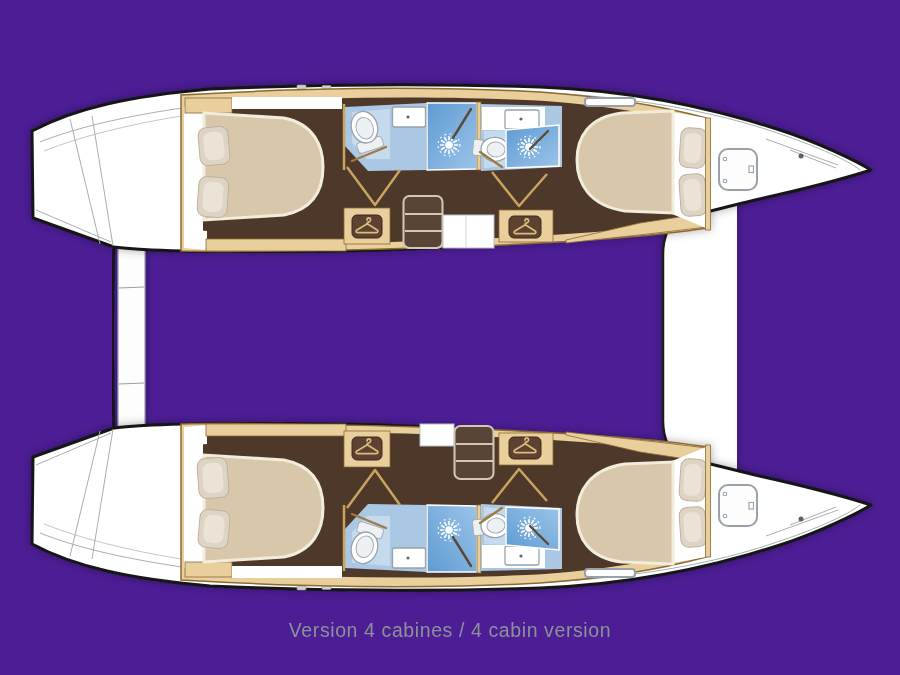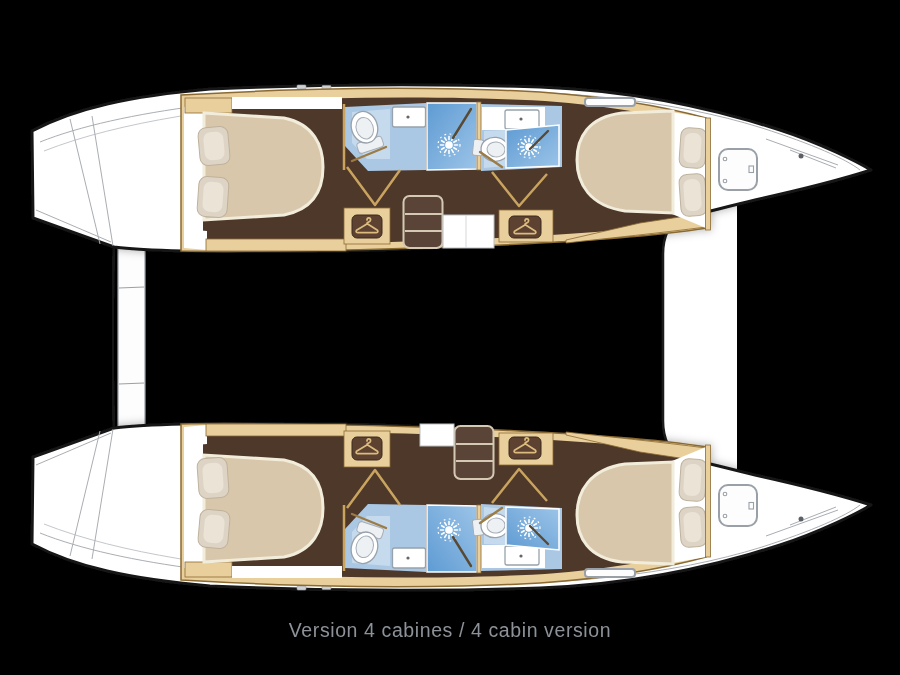--- a/index.html
+++ b/index.html
@@ -1,16 +1,16 @@
 <!DOCTYPE html>
 <html style="--hull-outline: #161616; --deck-line: #aaaeb3; --wood: #e9cf9b; --wood-dark: #8a6a33; --wood-line: #c9a45f; --floor: #4e372a; --bed: #d8c7aa; --bed-edge: #f2ecdb; --pillow: #ddd4c5; --bath-floor: #aac7e3; --bath-panel: #c6daee; --shower-dark: #5e9bd3; --shower-light: #9cc4e8; --porcelain-line: #98a2ac; --wardrobe-box: #5d4332; --hanger: #dcbc7e; --stairs: #5a4437; --step-border: #d6c9b4; --panel-line: #b9bdc2; --caption: #8c9298;"><head>
 <meta charset="utf-8">
 <style>
   html,body{margin:0;padding:0;background:#fff;}
-  #stage{position:relative;width:900px;height:675px;background:#000000;overflow:hidden;
+  #stage{position:relative;width:900px;height:675px;background:#4c1d95;overflow:hidden;
          font-family:"Liberation Sans", sans-serif;}
   #plan-svg{position:absolute;left:0;top:0;}
   .caption{position:absolute;left:0;top:619px;width:900px;text-align:center;
            font-size:19.5px;letter-spacing:.6px;color:var(--caption,#8c9298);}
   
   .shell{fill:#ffffff;stroke:var(--hull-outline,#161616);stroke-width:3;stroke-linejoin:round;}
   .bridge{fill:#ffffff;stroke:#1c1c1c;stroke-width:2.5;}
   .bar{fill:#fdfdfd;stroke:#9ba0a5;stroke-width:1.2;}
   .barln{stroke:#9ba0a5;stroke-width:1;fill:none;}
   .connector{stroke:var(--hull-outline,#161616);stroke-width:3;fill:none;stroke-linecap:round;}

